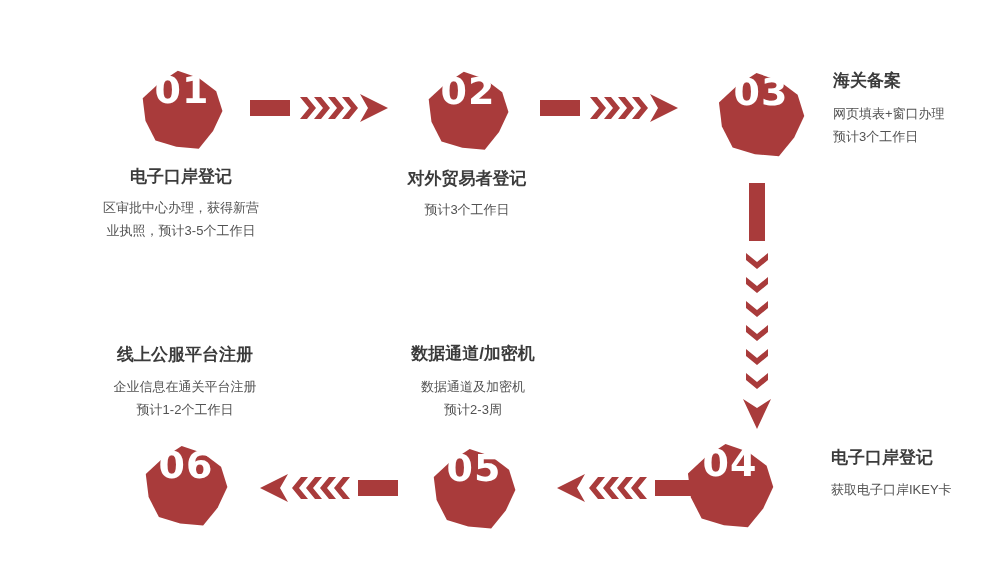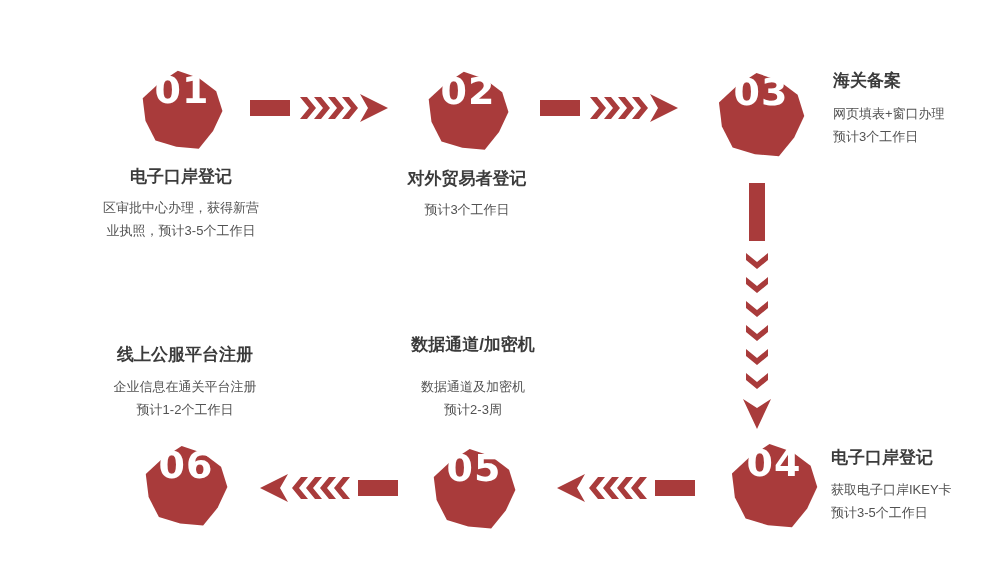--- a/index.html
+++ b/index.html
@@ -43,30 +43,30 @@
     white-space: nowrap;
   }
   .center { text-align: center; }
   .arrow { position: absolute; color: var(--accent, #a93b3b); line-height: 0; }
   .arrow svg { fill: currentColor; display: block; }
 
   
   .b1 { left: 139px; top: 68px;  width: 86px; height: 86px; }
   .b2 { left: 424px; top: 69px;  width: 88px; height: 86px; }
   .b3 { left: 714px; top: 70px;  width: 94px; height: 92px; }
-  .b4 { left: 727px; top: 441px; width: 94px; height: 92px; }
+  .b4 { left: 683px; top: 441px; width: 94px; height: 92px; }
   .b5 { left: 429px; top: 446px; width: 90px; height: 88px; }
   .b6 { left: 141px; top: 443px; width: 90px; height: 88px; }
 
   
   .t1 { left: 61px;  top: 165px; width: 240px; }
   .t2 { left: 347px; top: 167px; width: 240px; }
   .t3 { left: 833px; top: 69px; }
   .t4 { left: 831px; top: 446px; }
-  .t5 { left: 353px; top: 333px; width: 240px; }
+  .t5 { left: 353px; top: 342px; width: 240px; }
   .t6 { left: 65px;  top: 343px; width: 240px; }
 
   
   .d1 { left: 61px;  top: 196px; width: 240px; }
   .d2 { left: 347px; top: 198px; width: 240px; }
   .d3 { left: 833px; top: 102px; }
   .d4 { left: 831px; top: 478px; }
   .d5 { left: 353px; top: 375px; width: 240px; }
   .d6 { left: 65px;  top: 375px; width: 240px; }
 
@@ -154,21 +154,20 @@
 
   <div class="badge b4">
     <svg viewBox="0 0 100 100" aria-hidden="true">
       <polygon points="97,50 86.1,73.4 69.5,93.8 43.4,91.5 19.2,84.2 7.5,61.4 4.3,35.2 23.6,17.4 45.1,3.3 69.5,11.7 89.8,27"></polygon>
     </svg>
     <span class="num">04</span>
   </div>
   <div class="title t4">电子口岸登记</div>
   <div class="desc d4">
     <div>获取电子口岸IKEY卡</div>
-    <div>预计3-5个工作日</div>
   </div>
 
   <div class="arrow a45">
     <svg width="150" height="32" viewBox="0 0 150 32" aria-hidden="true">
       <polygon points="40,2 12,16 40,30 32,16"></polygon>
       <polygon points="16,5 9,5 0,16 9,27 16,27 7,16" transform="translate(44,0)"></polygon>
       <polygon points="16,5 9,5 0,16 9,27 16,27 7,16" transform="translate(58,0)"></polygon>
       <polygon points="16,5 9,5 0,16 9,27 16,27 7,16" transform="translate(72,0)"></polygon>
       <polygon points="16,5 9,5 0,16 9,27 16,27 7,16" transform="translate(86,0)"></polygon>
       <rect x="110" y="8" width="40" height="16"></rect>

